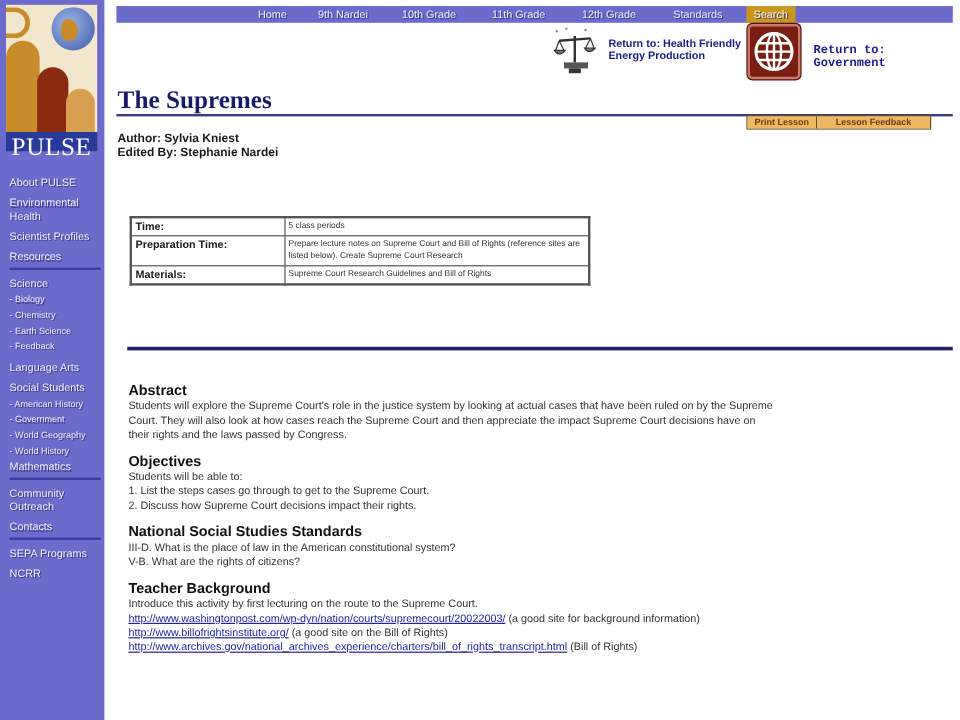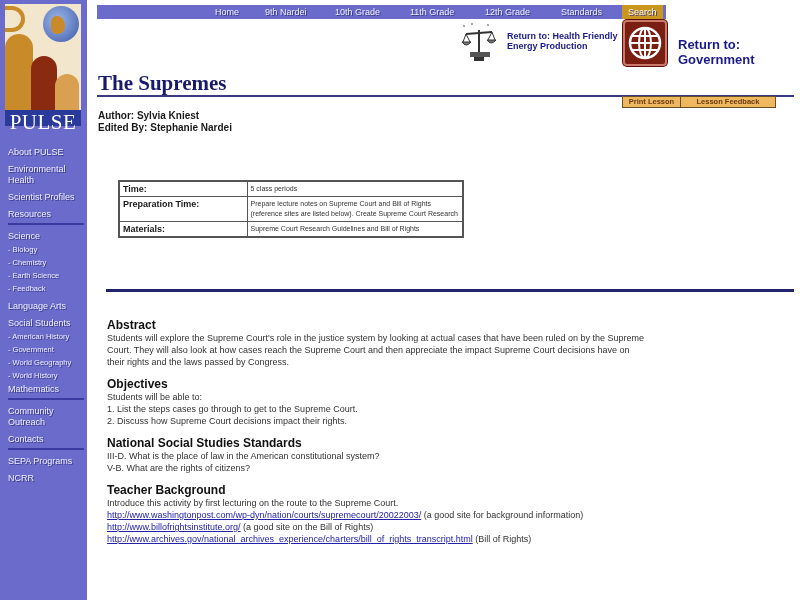--- a/index.html
+++ b/index.html
@@ -19,42 +19,42 @@
     .logo-text { position: absolute; left: 2px; top: 108px; width: 76px; height: 16px; background: #2a3a9a; color: #ffffff; font-family: "Liberation Serif", serif; font-size: 21px; text-align: center; line-height: 24px; letter-spacing: 0.5px; }
 
     .nav { position: absolute; left: 8px; top: 147px; width: 76px; }
     .nav a { display: block; color: #f0f0ff; font-size: 9px; text-decoration: none; line-height: 11px; text-shadow: 1px 1px 0 #3a3a8a; }
     .nav .main { margin-bottom: 6px; }
     .nav .sub { font-size: 7.5px; margin-bottom: 3px; line-height: 10px; }
     .nav .sep { height: 2px; background: #3a3aa0; margin: 3px 0 6px 0; }
     .nav .hdr { margin-bottom: 3px; }
 
     
-    .topnav { position: absolute; left: 97px; top: 5px; width: 569px; height: 14px; background: #6b6bcc; }
+    .topnav { position: absolute; left: 97px; top: 5px; width: 697px; height: 14px; background: #6b6bcc; }
     .topnav a { position: absolute; top: 0; height: 14px; line-height: 14px; color: #f0f0ff; font-size: 9px; text-decoration: none; text-shadow: 1px 1px 0 #3a3a8a; }
     .topnav .search { background: #c9961e; padding: 0 6px; color: #fff8e0; }
 
     
     .ret1-icon { position: absolute; left: 458px; top: 22px; width: 42px; height: 42px; }
     .ret1 { position: absolute; left: 507px; top: 31px; font-size: 9px; font-weight: bold; color: #1a1a8a; line-height: 10px; text-decoration: none; }
     .ret2-icon { position: absolute; left: 623px; top: 20px; width: 44px; height: 46px; background: #7a1e12; border: 2px solid #c97a6a; border-radius: 4px; box-shadow: 0 0 0 1px #5a0e08; }
-    .ret2 { position: absolute; left: 678px; top: 37px; font-size: 13px; font-weight: bold; color: #1a1a8a; text-decoration: none; }
+    .ret2 { position: absolute; left: 678px; top: 37px; font-size: 10px; font-weight: bold; color: #1a1a8a; text-decoration: none; font-family: Liberation Mono, monospace; }
 
     
     .title { position: absolute; left: 98px; top: 71px; font-family: "Liberation Serif", serif; font-weight: bold; font-size: 21px; color: #1a1a6a; }
     .title-rule { position: absolute; left: 97px; top: 95px; width: 697px; height: 2px; background: #3a3a80; }
     .lesson-btns { position: absolute; left: 622px; top: 96px; height: 12px; display: flex; border: 1px solid #6a5020; }
     .lesson-btns a { display: block; background: #eeb860; color: #6a3a10; font-size: 7.5px; font-weight: bold; text-decoration: none; line-height: 10px; text-align: center; }
     .lesson-btns .print { width: 58px; border-right: 1px solid #6a5020; }
     .lesson-btns .feedback { width: 94px; }
 
     .author { position: absolute; left: 98px; top: 110px; font-size: 10px; font-weight: bold; line-height: 12px; }
 
     
-    .info { position: absolute; left: 118px; top: 180px; width: 346px; border-collapse: collapse; border: 2px solid #555; }
+    .info { position: absolute; left: 108px; top: 180px; width: 384px; border-collapse: collapse; border: 2px solid #555; }
     .info td { border: 1px solid #555; vertical-align: top; padding: 2px 3px; }
     .info td.k { width: 128px; font-size: 9px; font-weight: bold; }
     .info td.v { font-size: 7px; color: #333; line-height: 10px; }
 
     .rule2 { position: absolute; left: 106px; top: 289px; width: 688px; height: 3px; background: #22226a; }
 
     
     .content { position: absolute; left: 107px; top: 318px; width: 540px; }
     .content h2 { font-size: 12px; font-weight: bold; color: #111; line-height: 14px; }
     .content p { font-size: 9px; color: #333; line-height: 12px; }

